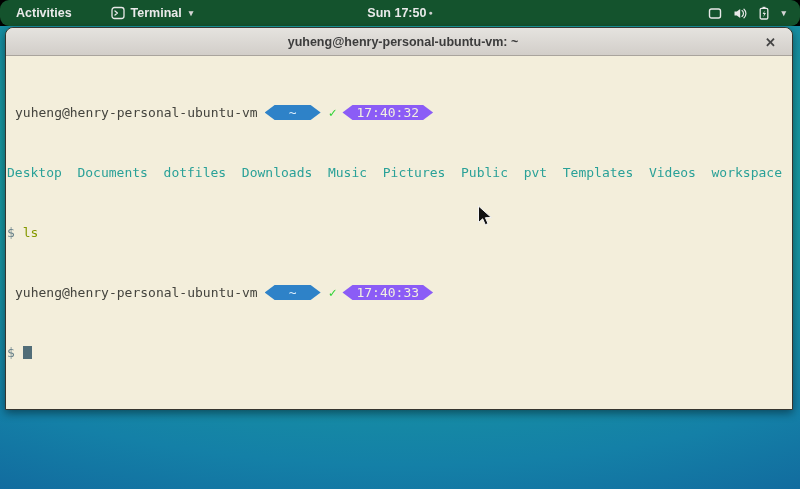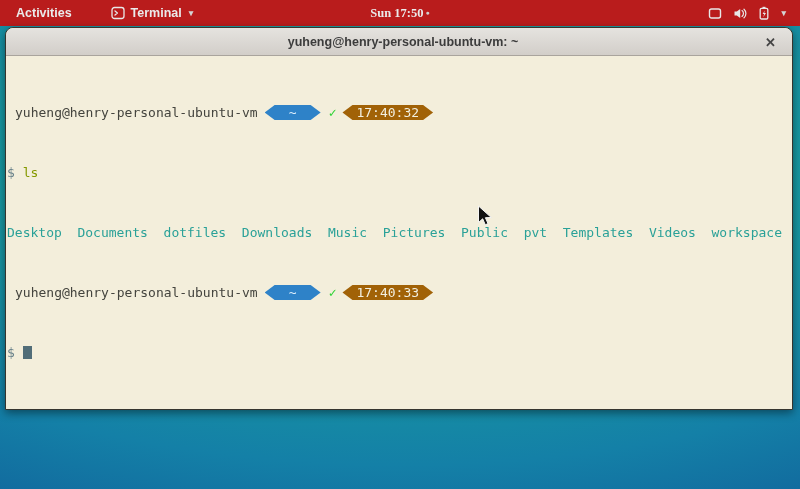--- a/index.html
+++ b/index.html
@@ -9,31 +9,31 @@
   
   .desktop {
     position:absolute; left:0; right:0; top:26px; bottom:0;
     background: radial-gradient(115% 90% at 50% 30%,
        #1cab9d 0%, #189aa0 40%, #1480a7 72%, #11659c 95%, #0f5a92 100%);
   }
 
   
   .topbar {
     position:absolute; left:0; top:0; width:800px; height:26px;
-    background:#b91c1c; color:#eaeaea;
+    background:#14532d; color:#eaeaea;
     display:flex; align-items:center;
-    font-size:12.5px; font-weight:600;
+    font-size:12.5px; font-weight:600;border-radius:9px;
   }
   .activities { margin-left:12px; padding:0 4px; cursor:default; }
   .appmenu { margin-left:35px; display:flex; align-items:center; gap:6px; }
   .appmenu svg { display:block; }
   .menu-chevron { font-size:9px; color:#d5d5d5; margin-left:1px; }
   .clock-wrap {
     position:absolute; left:50%; transform:translateX(-50%);
-    display:flex; align-items:center; gap:2px; height:26px;font-family:Liberation Serif, serif;
+    display:flex; align-items:center; gap:2px; height:26px;
   }
   .notif-dot { font-size:7px; color:#cfcfcf; line-height:26px; }
   .status-area {
     position:absolute; right:8px; top:0; height:26px;
     display:flex; align-items:center; gap:11px; padding:0 6px;
   }
   .status-area svg { display:block; }
   .status-chevron { font-size:9px; color:#d5d5d5; }
 
   
@@ -72,21 +72,21 @@
   }
   .line { height:15px; white-space:pre; }
   .prompt-line { display:flex; align-items:center; height:15px; }
   .p-user { padding-left:8px; color:#44443e; }
   .rb {
     height:15px; display:inline-flex; align-items:center; justify-content:center;
     clip-path:polygon(10px 0, calc(100% - 10px) 0, 100% 50%,
                       calc(100% - 10px) 100%, 10px 100%, 0 50%);
   }
   .rb-blue { background:#2e82c8; color:#dcedfb; width:56px; margin-left:7px; }
-  .rb-dark { background:#a16207; color:#f2efe0; padding:0 14px; margin-left:6px; letter-spacing:0; }
+  .rb-dark { background:#8b5cf6; color:#f2efe0; padding:0 14px; margin-left:6px; letter-spacing:0; }
   .check { color:#2fd336; font-weight:700; margin-left:8px; font-size:13px; }
   .dollar { color:#68808a; }
   .cmdtext { color:#859900; }
   .dirs { color:#2aa198; }
   .cursor-block {
     display:inline-block; width:9px; height:13px; background:#516d78;
     vertical-align:-2px;
   }
 
   
@@ -148,23 +148,23 @@
 
   <div class="term">
     
     <div class="prompt-line">
       <span class="p-user">yuheng@henry-personal-ubuntu-vm</span>
       <span class="rb rb-blue">~</span>
       <span class="check">✓</span>
       <span class="rb rb-dark">17:40:32</span>
     </div>
     
+    <div class="line dirs"><span>Desktop</span>  <span>Documents</span>  <span>dotfiles</span>  <span>Downloads</span>  <span>Music</span>  <span>Pictures</span>  <span>Public</span>  <span>pvt</span>  <span>Templates</span>  <span>Videos</span>  <span>workspace</span></div>
+    
     <div class="line"><span class="dollar">$</span><span> </span><span class="cmdtext">ls</span></div>
-    
-    <div class="line dirs"><span>Desktop</span>  <span>Documents</span>  <span>dotfiles</span>  <span>Downloads</span>  <span>Music</span>  <span>Pictures</span>  <span>Public</span>  <span>pvt</span>  <span>Templates</span>  <span>Videos</span>  <span>workspace</span></div>
     
     <div class="prompt-line">
       <span class="p-user">yuheng@henry-personal-ubuntu-vm</span>
       <span class="rb rb-blue">~</span>
       <span class="check">✓</span>
       <span class="rb rb-dark">17:40:33</span>
     </div>
     
     <div class="line"><span class="dollar">$</span><span> </span><span class="cursor-block"></span></div>
   </div>

